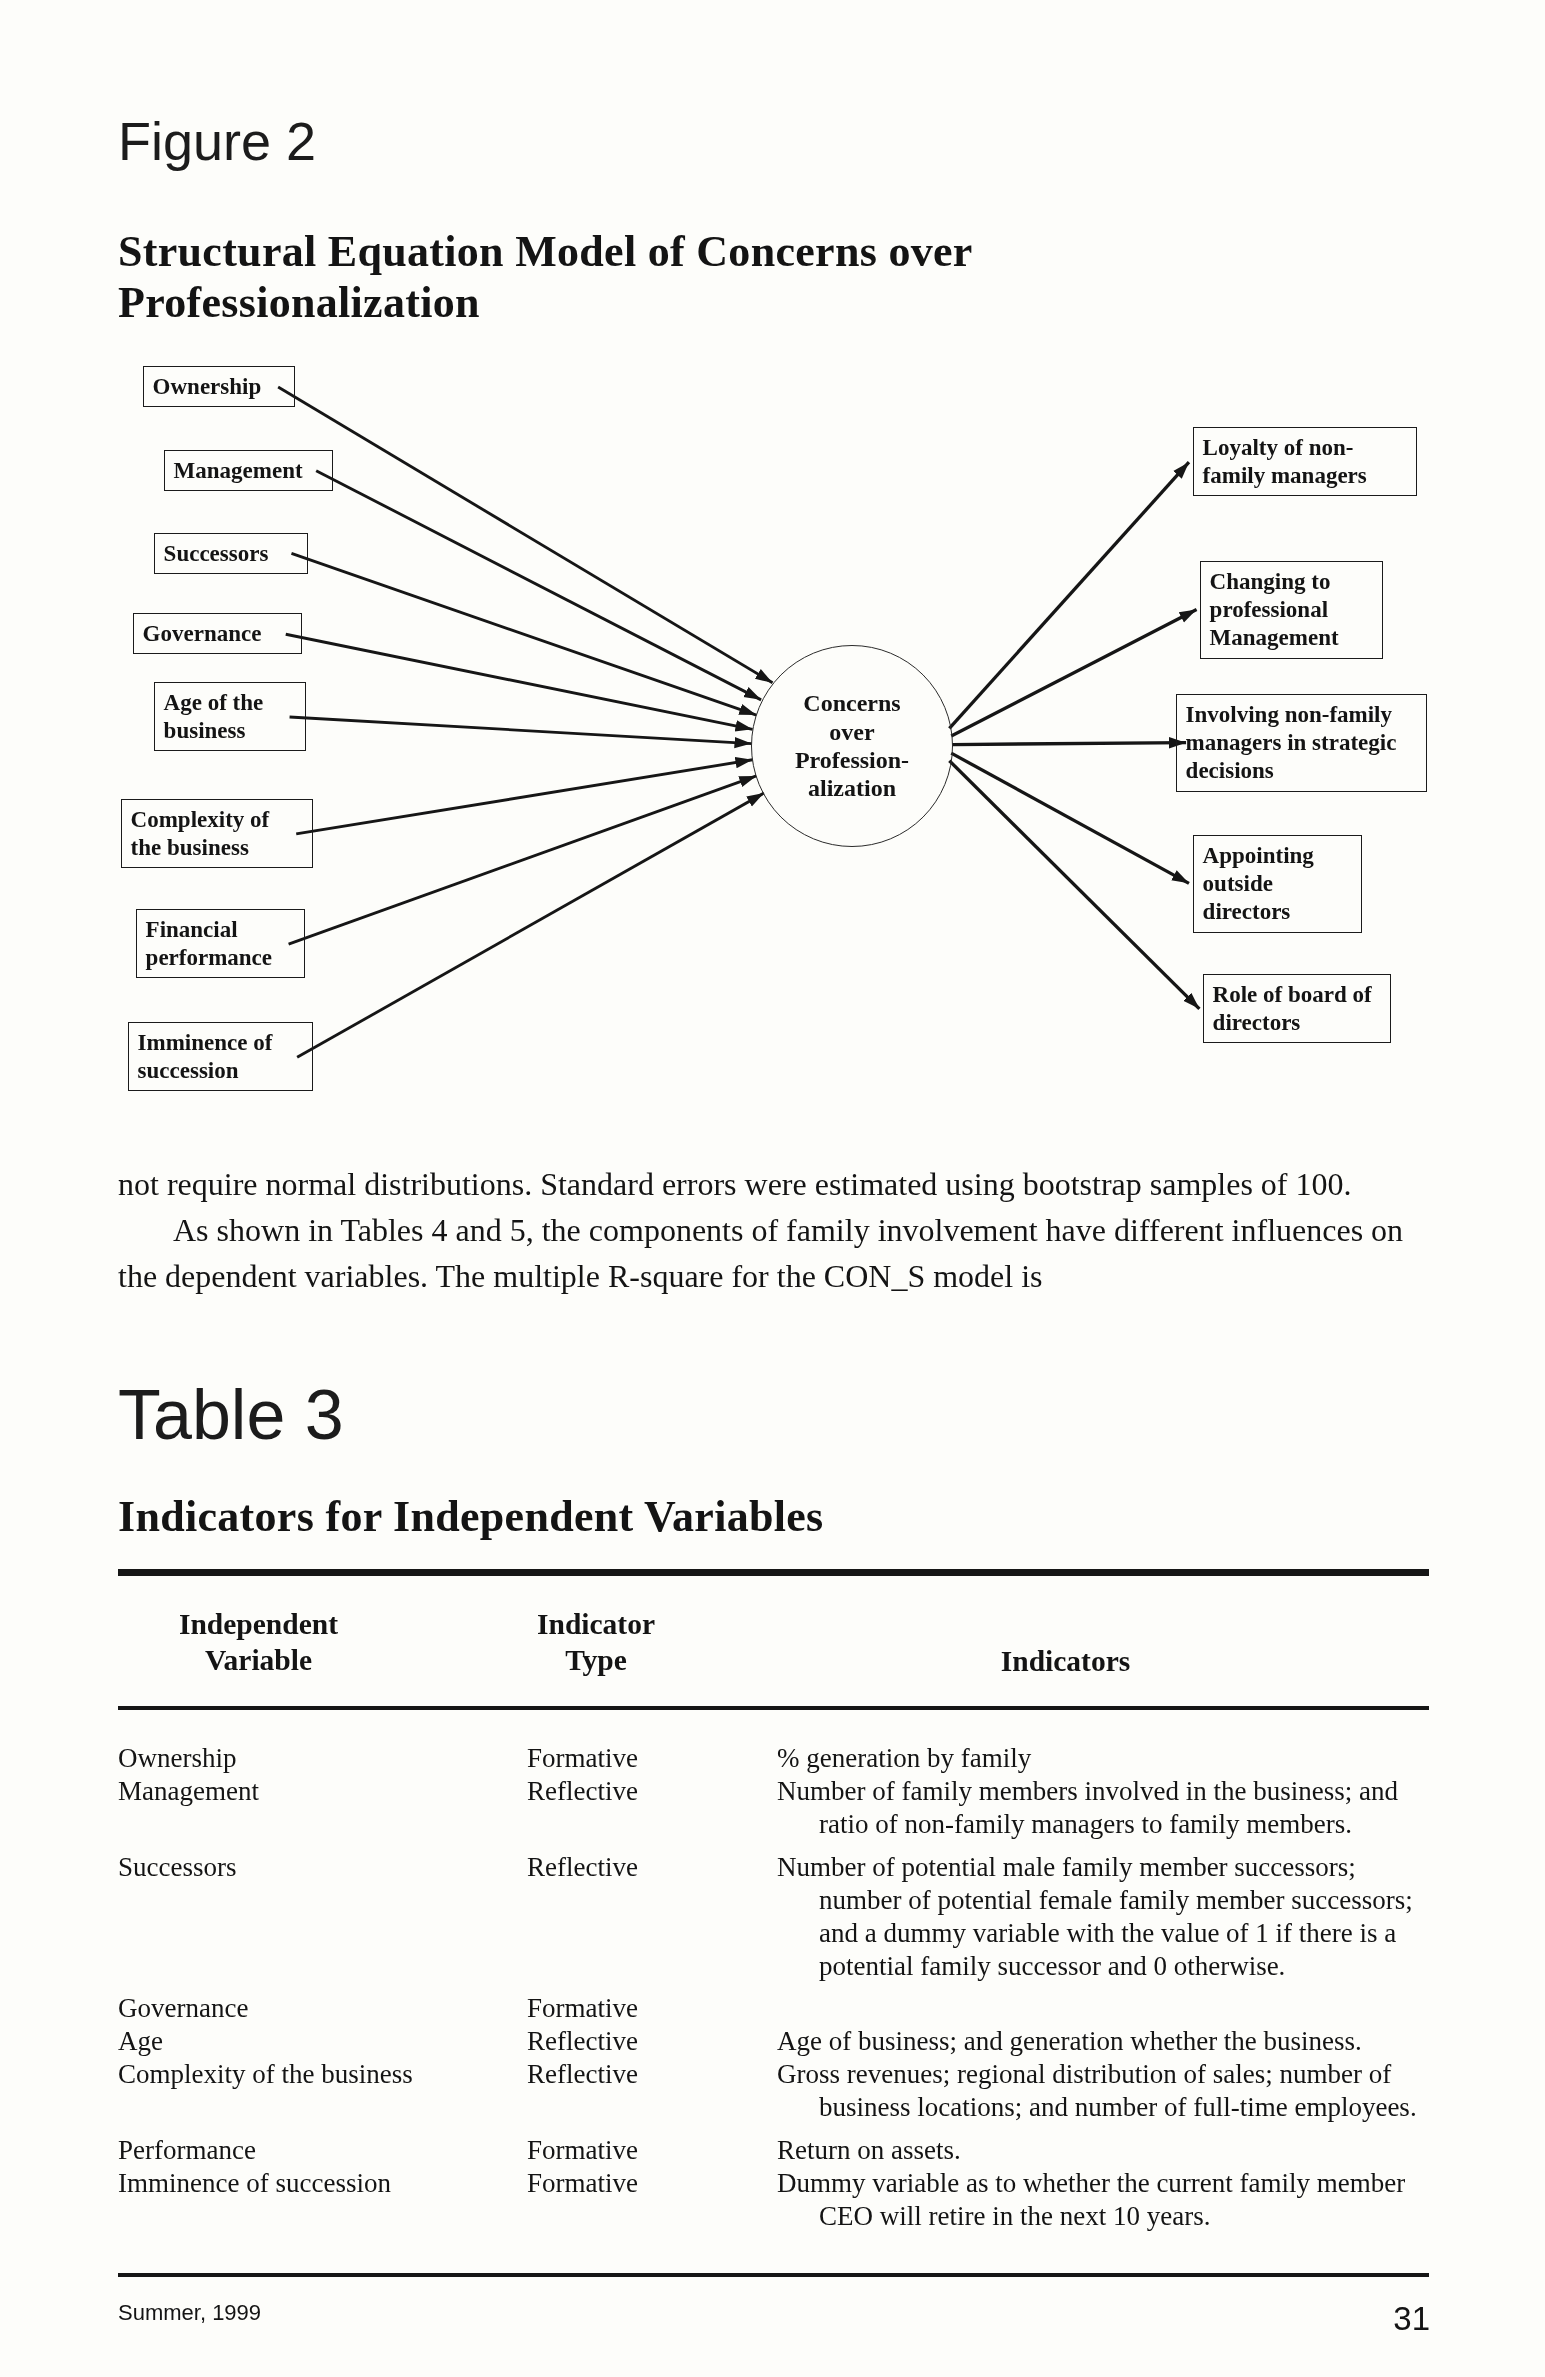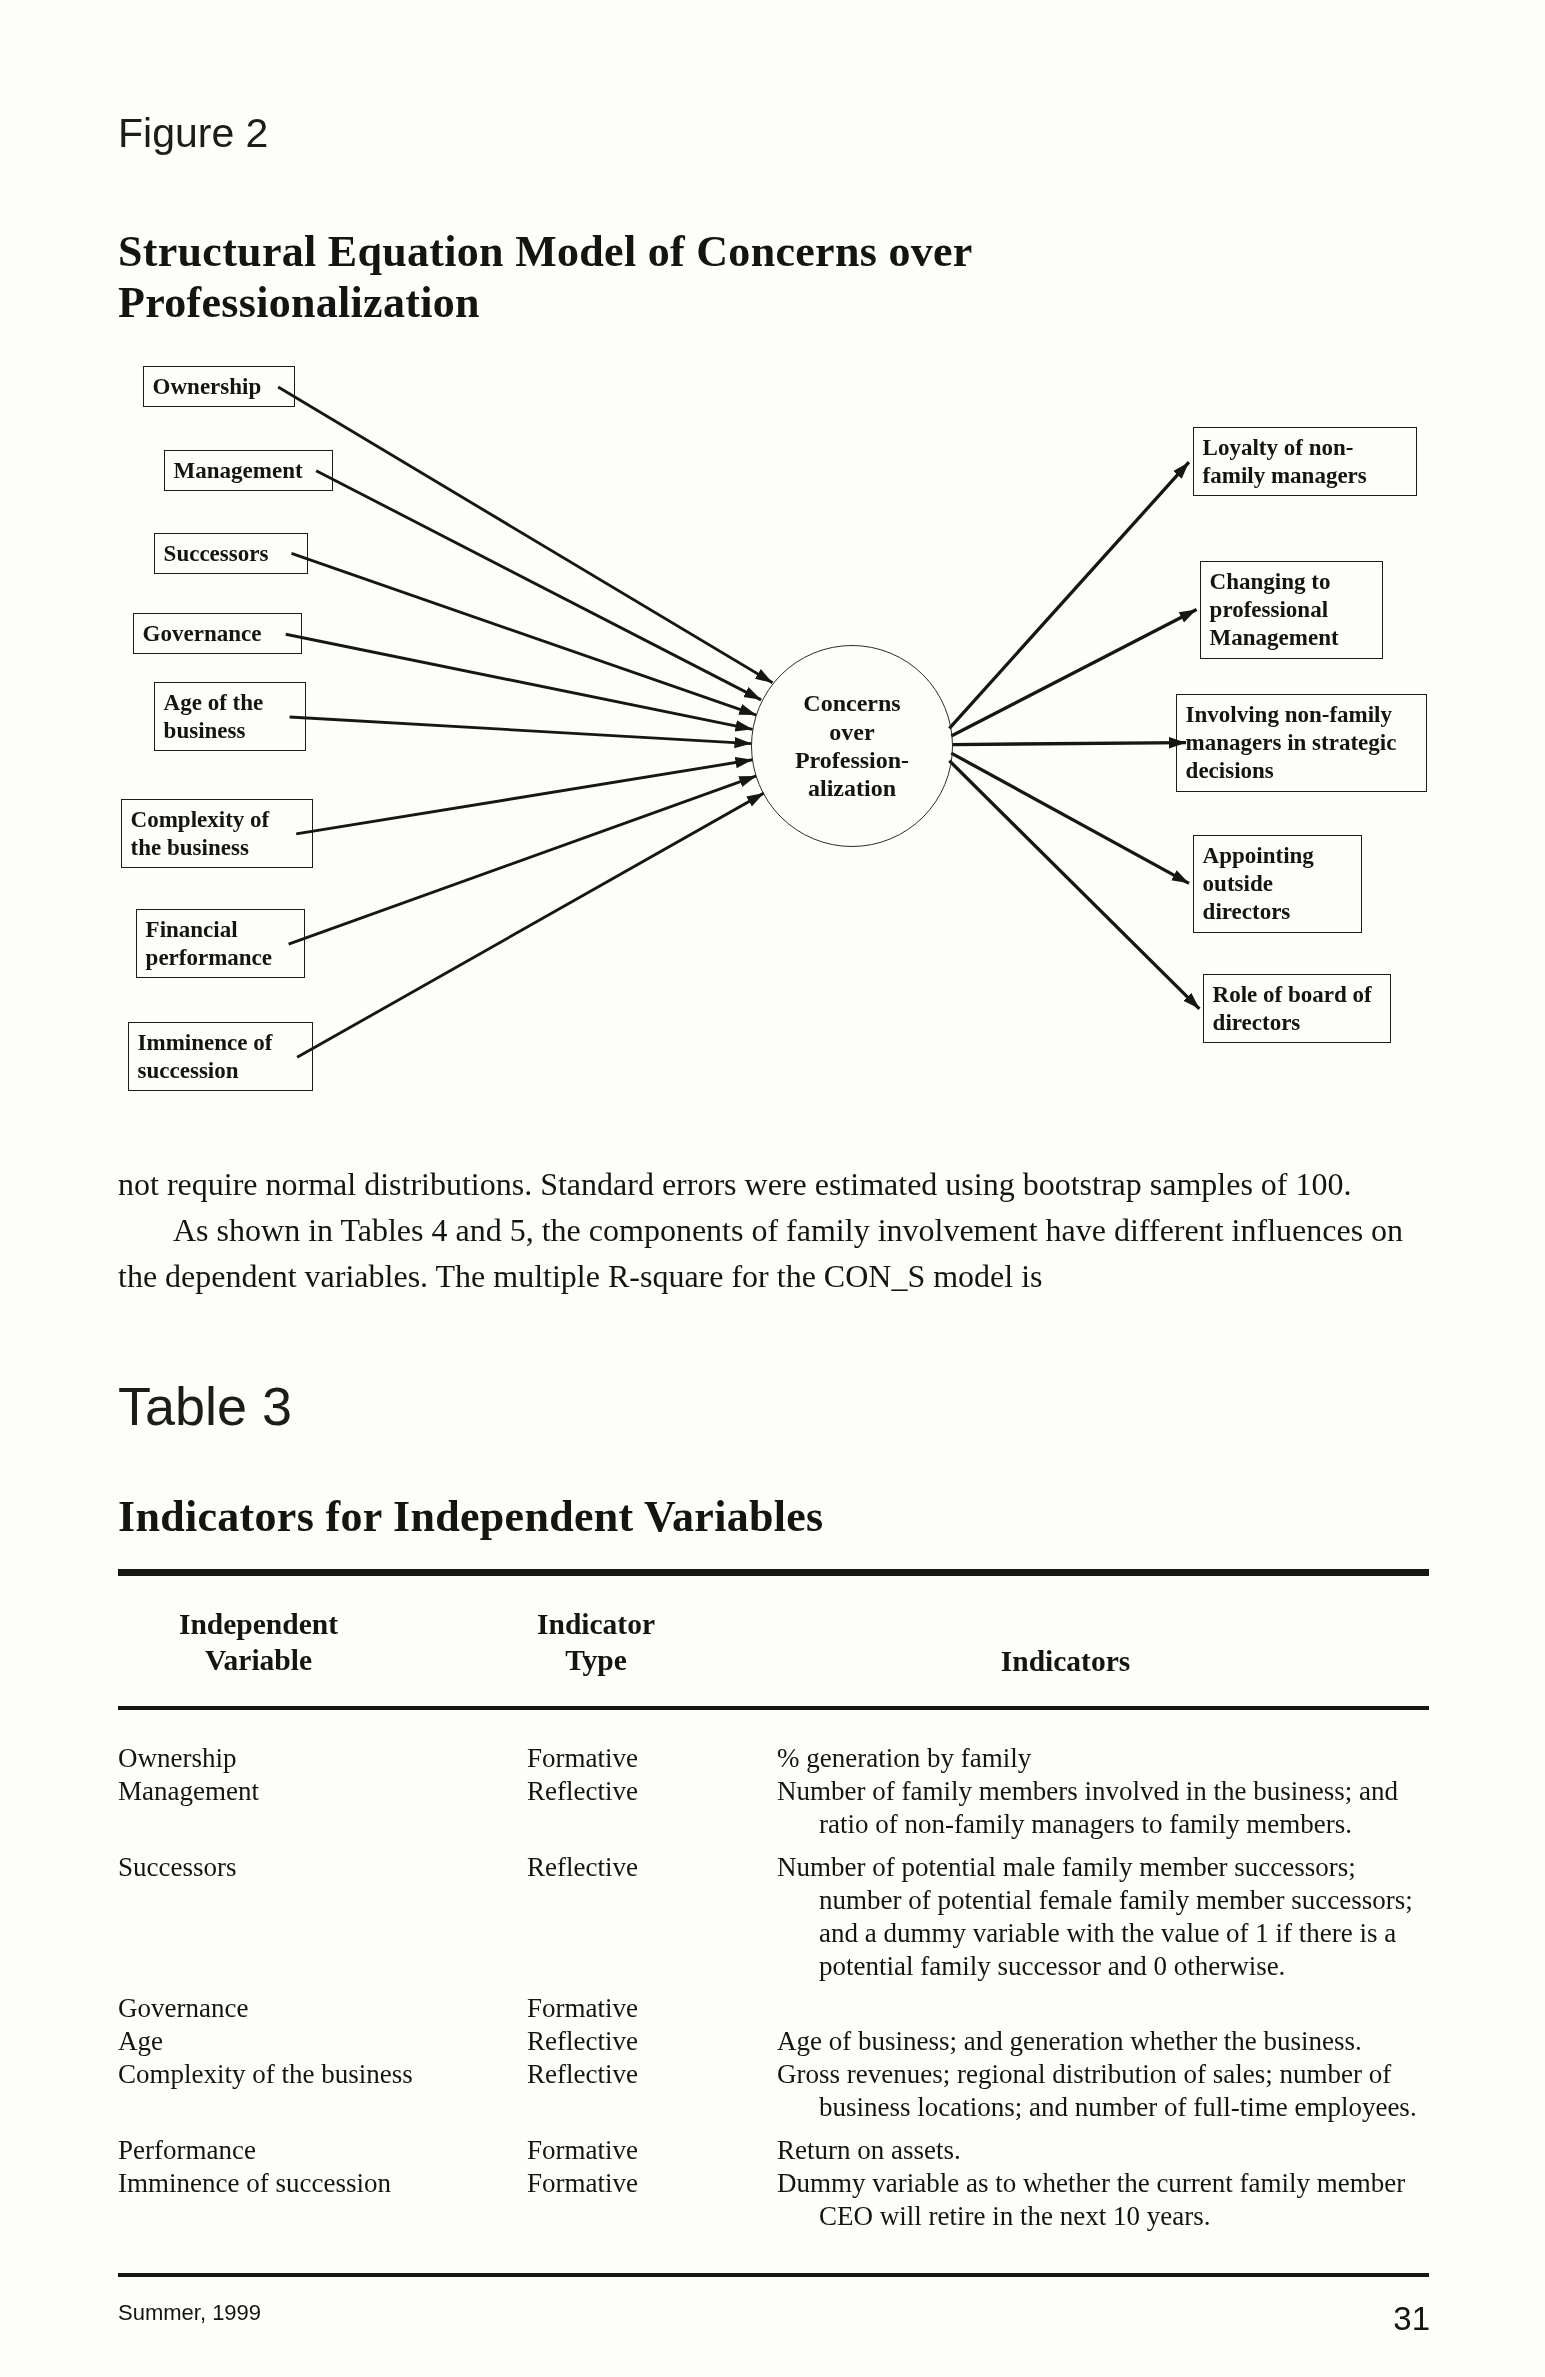--- a/index.html
+++ b/index.html
@@ -3,21 +3,21 @@
 <meta charset="utf-8">
 <style>
   html,body { margin:0; padding:0; background:#e8e8e4; }
   .page {
     position:relative; width:1546px; height:2378px; margin:0 auto;
     background:#fdfdfa; color:#141414; overflow:hidden;
     font-family:"Liberation Serif", serif;
   }
   .fig-label {
     position:absolute; left:118px; top:110px;
-    font-family:"Liberation Sans", sans-serif; font-size:41px; color:#1c1c1c;
+    font-family:"Liberation Sans", sans-serif; font-size:54px; color:#1c1c1c;
   }
   .fig-title {
     position:absolute; left:118px; top:226px; width:970px; margin:0;
     font-size:44px; font-weight:700; line-height:1.16; letter-spacing:0.3px;
   }
   .diagram { position:absolute; left:0; top:350px; width:1546px; height:772px; }
   .arrows  { position:absolute; left:0; top:0; width:1546px; height:772px; }
   .dbox {
     position:absolute; border:1.9px solid #1b1b1b; padding:5.7px 8.6px;
     font-weight:700; font-size:23px; line-height:1.22;
@@ -26,21 +26,21 @@
     position:absolute; left:751px; top:295px; width:200px; height:200px;
     border:1.9px solid #2b2b2b; border-radius:50%;
     display:flex; flex-direction:column; align-items:center; justify-content:center;
     font-weight:700; font-size:24px; line-height:1.18; text-align:center;
   }
   .bodytext { position:absolute; left:118px; top:1162px; width:1328px; font-size:32px; line-height:1.43; }
   .bodytext p { margin:0; }
   .bodytext p.indent { text-indent:55px; }
   .tbl-label {
     position:absolute; left:118px; top:1375px;
-    font-family:"Liberation Sans", sans-serif; font-size:54px; color:#1c1c1c;
+    font-family:"Liberation Sans", sans-serif; font-size:70px; color:#1c1c1c;
   }
   .tbl-title { position:absolute; left:118px; top:1491px; margin:0; font-size:44px; font-weight:700; letter-spacing:0.3px; }
   .rule-thick { position:absolute; left:118px; top:1569px; width:1311px; height:6.7px; background:#161616; }
   .rule-med   { position:absolute; left:118px; top:1706px; width:1311px; height:3.8px; background:#161616; }
   .rule-bottom{ position:absolute; left:118px; top:2273px; width:1311px; height:3.8px; background:#161616; }
   .th { position:absolute; font-weight:700; font-size:29.5px; text-align:center; line-height:1.22; }
   .th1 { left:150px; top:1607px; width:217px; }
   .th2 { left:516px; top:1607px; width:160px; }
   .th3 { left:780px; top:1644px; width:571px; }
   .tbody { position:absolute; left:118px; top:1742px; width:1313px; font-size:27px; line-height:33px; }

